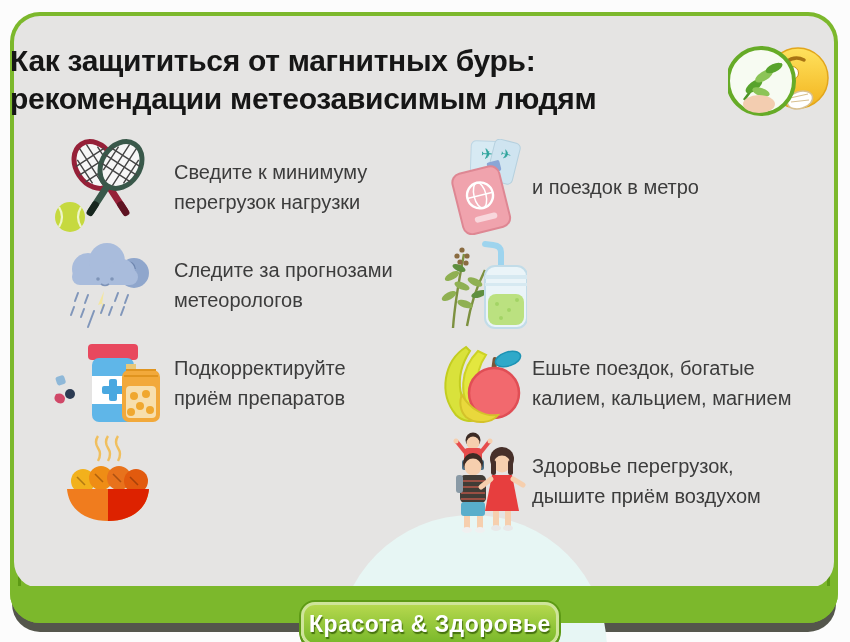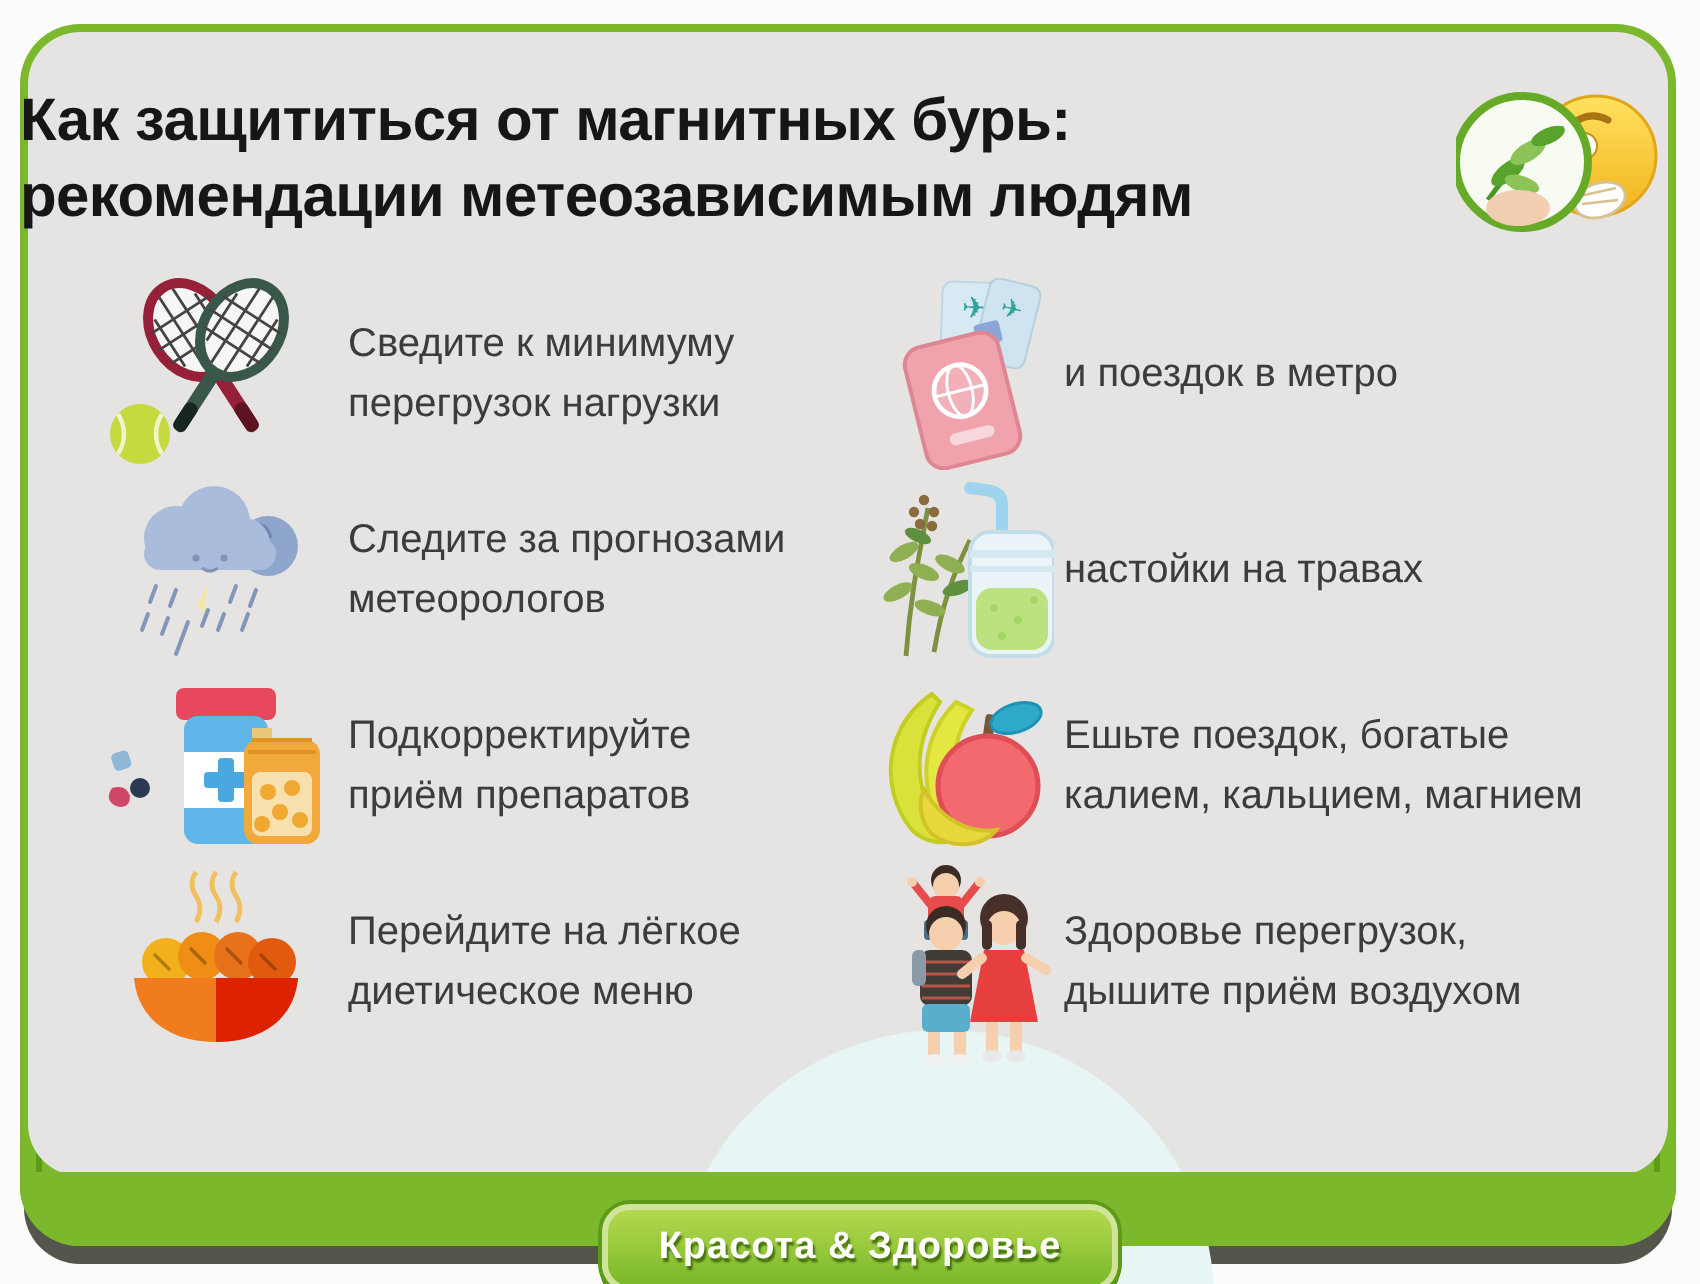--- a/index.html
+++ b/index.html
@@ -35,21 +35,21 @@
   .item{display:flex;align-items:center;}
   .icon-box{flex:none;width:132px;height:94px;display:flex;align-items:center;justify-content:center;}
   .item.right .icon-box{width:102px;}
   .item-text{font-size:20px;line-height:30px;color:var(--text-dark);}
 
   .badge{position:absolute;left:291px;top:590px;width:258px;height:44px;
         background:linear-gradient(var(--badge-top),var(--badge-bottom));
         border:3px solid #cfe49a;border-radius:14px;
         box-shadow:0 0 0 2px var(--stroke-green),0 3px 0 1px #4e8312;
         display:flex;align-items:center;justify-content:center;}
-  .badge span{color:#fff;font-size:19px;font-weight:700;letter-spacing:.5px;
+  .badge span{color:#fff;font-size:23px;font-weight:700;letter-spacing:.5px;
         text-shadow:1px 2px 1px rgba(45,85,0,.75);}
 </style>
 </head>
 <body>
 
 <div class="card">
 
   <div class="inner-stroke"></div>
   <div class="panel"></div>
   <div class="decor-circle"></div>
@@ -193,21 +193,20 @@
           <rect x="50" y="37" width="42" height="4" fill="#d6e9f1"></rect>
           <rect x="50" y="45" width="42" height="3" fill="#d6e9f1"></rect>
           <rect x="53" y="56" width="36" height="31" rx="8" fill="#bbe180"></rect>
           <circle cx="62" cy="66" r="2" fill="#a3d465"></circle>
             <circle cx="74" cy="72" r="2" fill="#a3d465"></circle>
           <circle cx="82" cy="62" r="2" fill="#a3d465"></circle>
             <circle cx="66" cy="80" r="2" fill="#a3d465"></circle>
         </svg>
       </div>
       <div class="item-text">
-        <div>настойки на травах</div>
       </div>
     </div>
 
     <div class="item">
       <div class="icon-box">
         <svg width="112" height="94" viewBox="0 0 112 94">
           <rect x="4" y="40" width="9" height="9" rx="2.5" fill="#8fb8d8" transform="rotate(-18 8 44)"></rect>
           <circle cx="18" cy="58" r="5" fill="#2b3a52"></circle>
           <path d="M4,58 q-4,6 2,9 q7,2 7,-5 q-2,-6 -9,-4 Z" fill="#d04868"></path>
           <rect x="36" y="8" width="50" height="16" rx="4" fill="#e8485e"></rect>
@@ -258,24 +257,20 @@
             <path d="M58,28 q4,-7 0,-13 q-4,-6 0,-12"></path>
           </g>
           <circle cx="23" cy="48" r="12" fill="#f2b11c"></circle>
           <circle cx="41" cy="45" r="12" fill="#ef8d15"></circle>
           <circle cx="59" cy="45" r="12" fill="#e8721c"></circle>
           <circle cx="76" cy="48" r="12" fill="#e25a0e"></circle>
           <path d="M17,44 l8,8 M35,41 l8,8 M53,41 l8,8 M70,44 l8,8" stroke="rgba(60,20,0,.35)" stroke-width="1.6"></path>
           <path d="M7,56 C9,78 27,88 48,88 C69,88 87,78 89,56 Z" fill="#f07c1e"></path>
           <path d="M48,56 L89,56 C87,78 69,88 48,88 Z" fill="#dd2200"></path>
         </svg>
-      </div>
-      <div class="item-text">
-        <div>Перейдите на лёгкое</div>
-        <div>диетическое меню</div>
       </div>
     </div>
 
     <div class="item right">
       <div class="icon-box">
         <svg width="90" height="104" viewBox="0 0 90 104">
           <g stroke="#e64c4c" stroke-width="4" stroke-linecap="round">
             <path d="M29,23 L21,13"></path>
               <path d="M45,23 L53,13"></path>
           </g>

